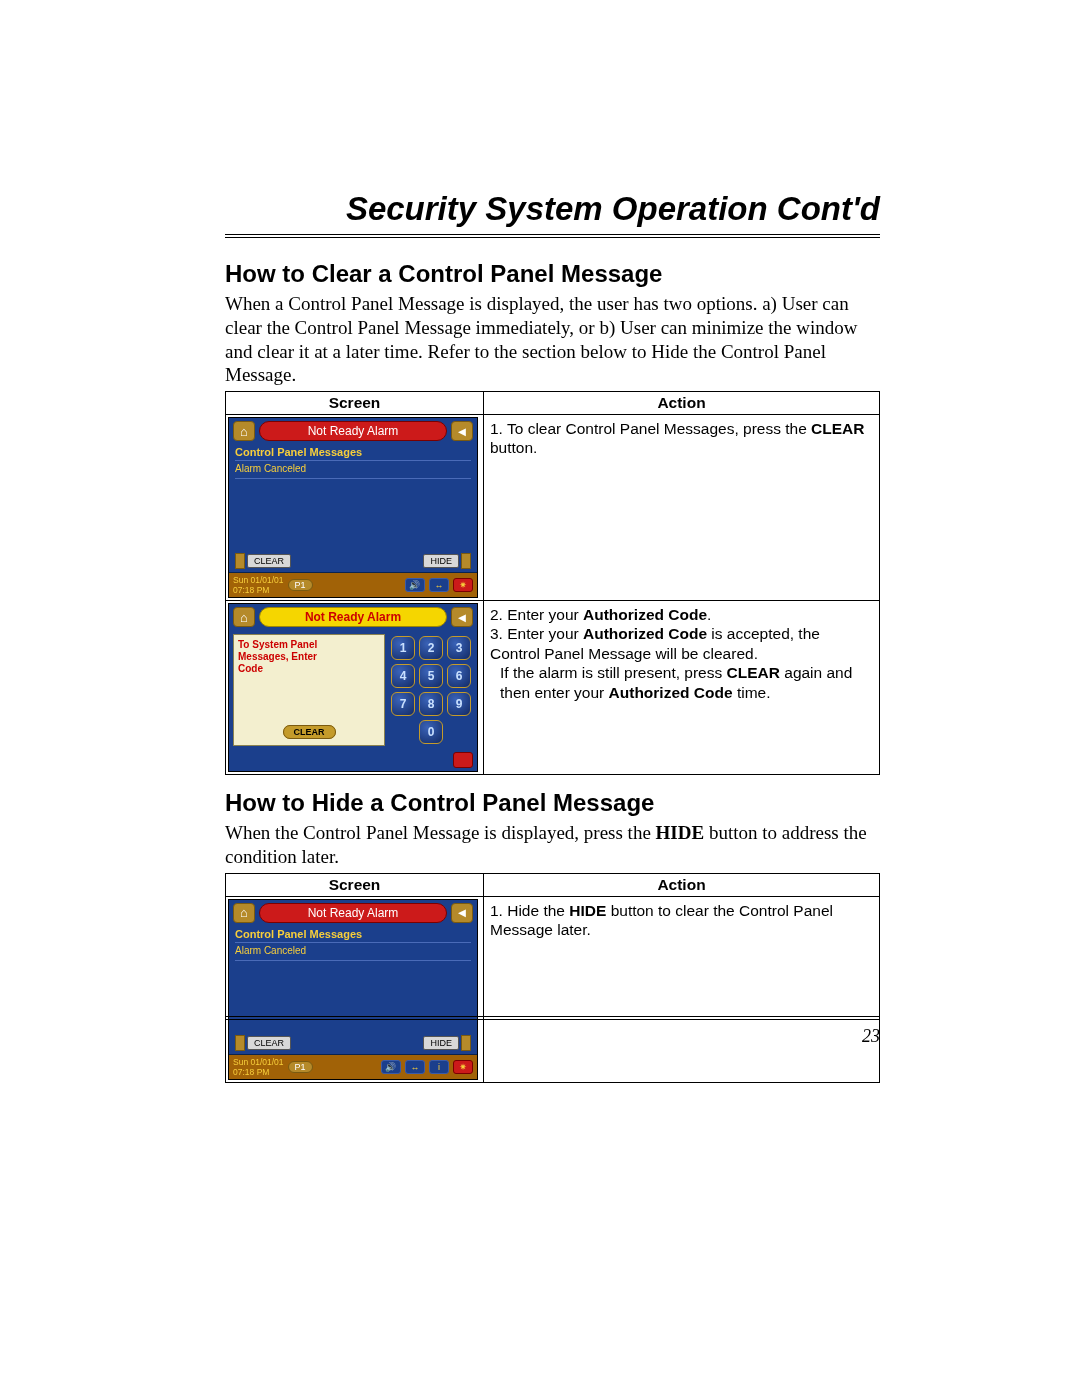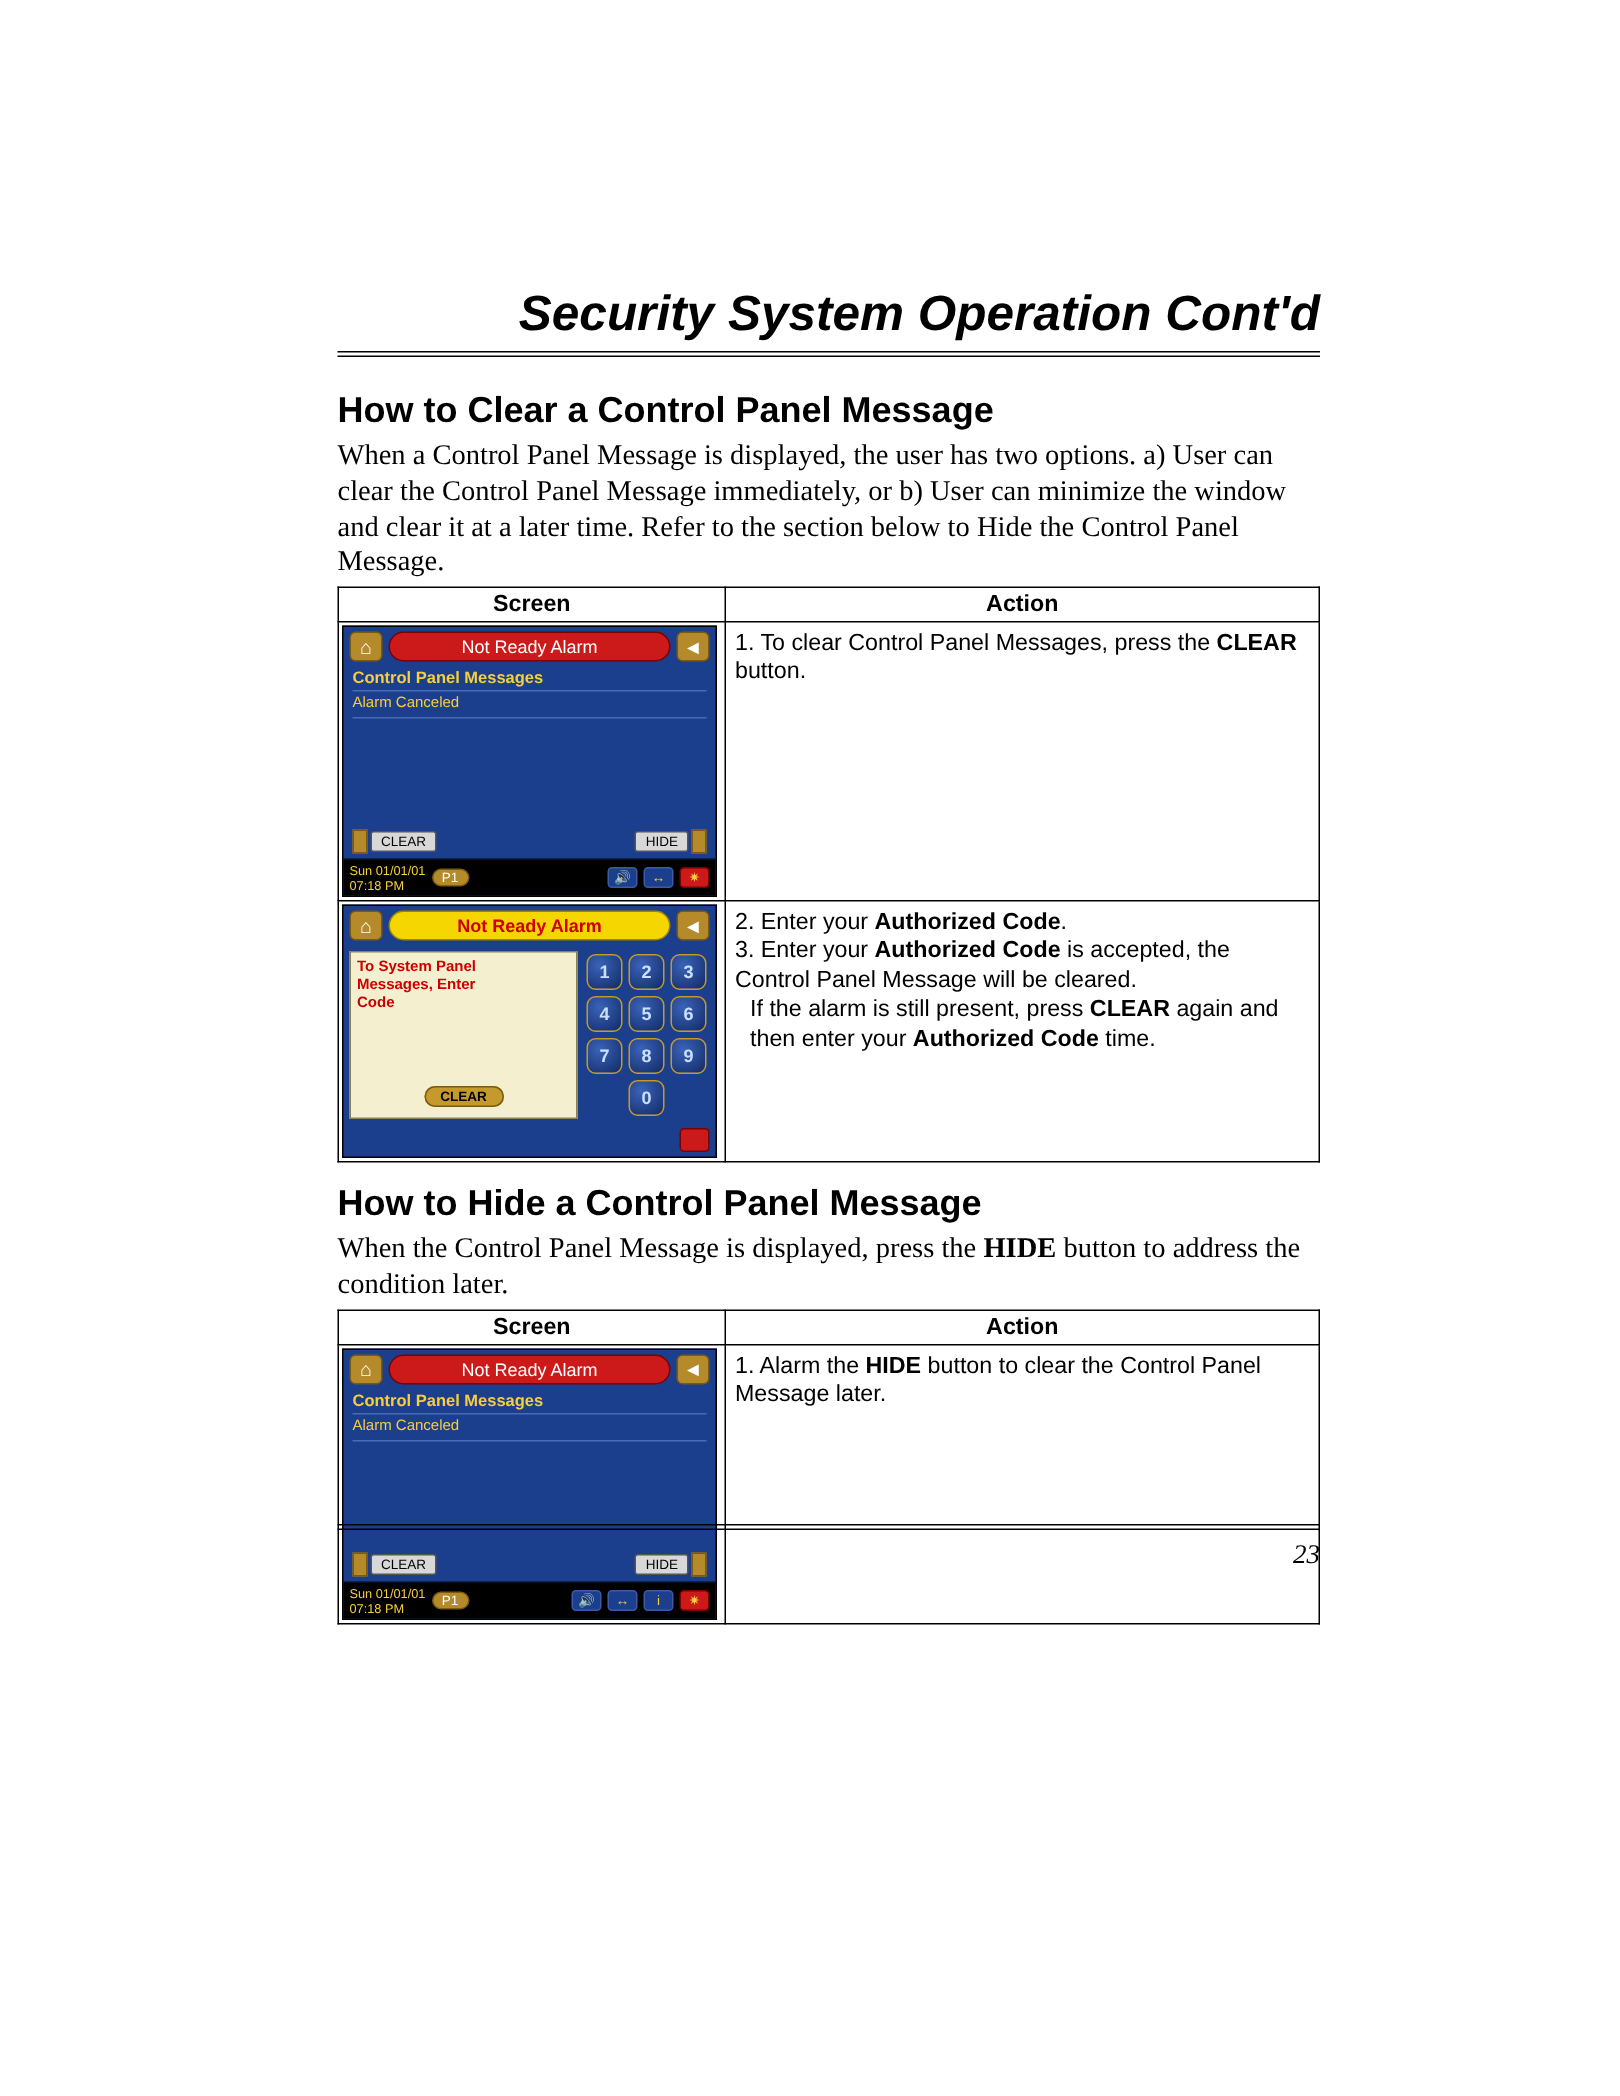--- a/index.html
+++ b/index.html
@@ -110,21 +110,21 @@
   }
   .dev-btn {
     background:#d8d8d8; color:#000; font-size:9px;
     padding:1px 6px; border:1px solid #555; border-radius:2px;
   }
   .arrow-tab {
     width:10px; height:16px; background:#b58a2a;
     border:1px solid #7a5a10;
   }
   .dev-status {
-    background:#000000;
+    background:#a16207;
     border-top:1px solid #0a234f;
     display:flex; align-items:center; padding:2px 4px; gap:4px;
     font-size:8.5px; color:#f7ce3b;
   }
   .dev-status .pill {
     background:#b58a2a; color:#fff; border-radius:8px;
     padding:0 6px; border:1px solid #7a5a10; font-size:9px;
   }
   .dev-status .sicon {
     width:20px; height:14px; background:#1b3f8c;
@@ -328,21 +328,21 @@
             <div class="pill">P1</div>
             <div style="flex:1"></div>
             <div class="sicon">🔊</div>
             <div class="sicon">↔</div>
             <div class="sicon">i</div>
             <div class="sicon red">✷</div>
           </div>
         </div>
       </td>
       <td class="action-cell">
-        <span>1. </span><span>Alarm the </span><b>HIDE</b><span> button to clear the Control Panel Message later.</span>
+        <span>1. </span><span>Hide the </span><b>HIDE</b><span> button to clear the Control Panel Message later.</span>
       </td>
     </tr>
   </tbody>
     </table>
 
   <div class="page-footer">
     <span>23</span>
   </div>
 </div>
 

